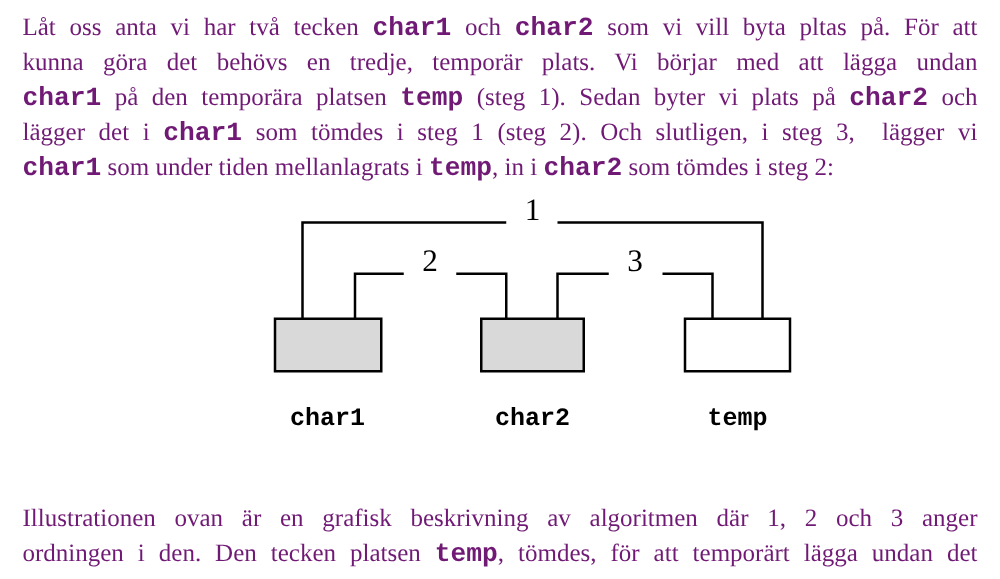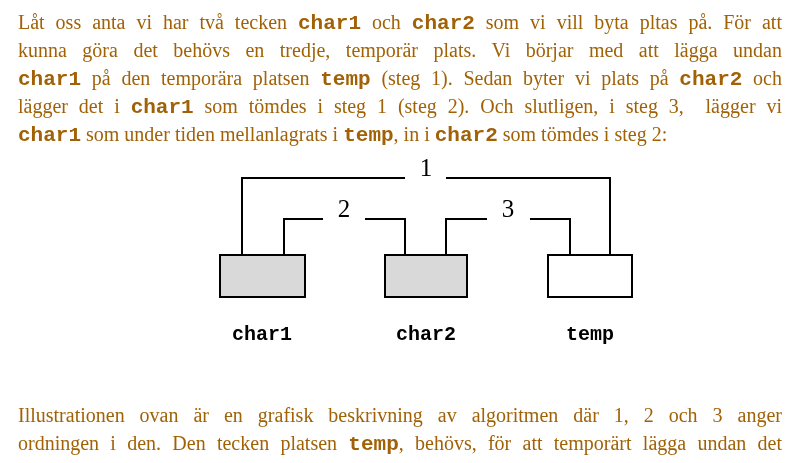--- a/index.html
+++ b/index.html
@@ -5,21 +5,21 @@
   html, body {
     margin: 0;
     padding: 0;
     background: #ffffff;
   }
   .page {
     position: relative;
     width: 800px;
     height: 463px;
     background: #ffffff;
-    color: #a16207;
+    color: #701a75;
     font-family: "Liberation Serif", serif;
     overflow: hidden;
   }
   .para {
     position: absolute;
     left: 18px;
     width: 764px;
     font-size: 20px;
     line-height: 28px;
   }
@@ -111,16 +111,16 @@
     <rect x="385" y="100" width="82" height="42" fill="#d9d9d9"></rect>
     <rect x="548" y="100" width="84" height="42" fill="#ffffff"></rect>
 
     <text class="boxlabel" x="262" y="185">char1</text>
     <text class="boxlabel" x="426" y="185">char2</text>
     <text class="boxlabel" x="590" y="185">temp</text>
   </svg>
 
   <div class="para" id="p2">
       <div class="line"><span class="txt">Illustrationen ovan är en grafisk beskrivning av algoritmen där 1, 2 och 3 anger</span></div>
-      <div class="line"><span class="txt">ordningen i den. Den tecken platsen </span><span class="code">temp</span><span class="txt">, behövs, för att temporärt lägga undan det</span></div>
+      <div class="line"><span class="txt">ordningen i den. Den tecken platsen </span><span class="code">temp</span><span class="txt">, tömdes, för att temporärt lägga undan det</span></div>
     </div>
 
 </div>
 
 </body></html>

